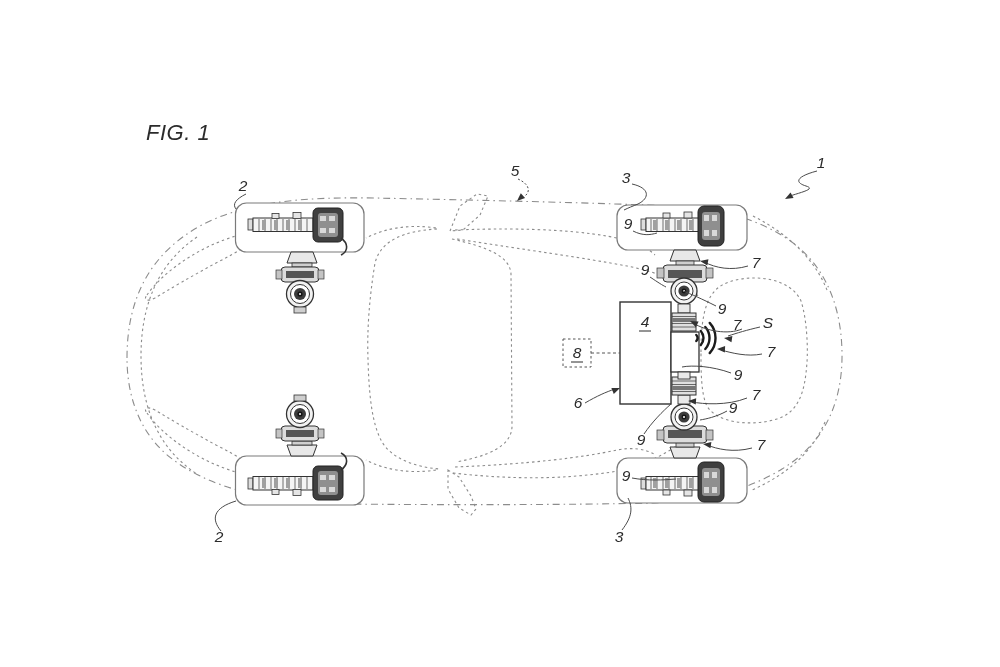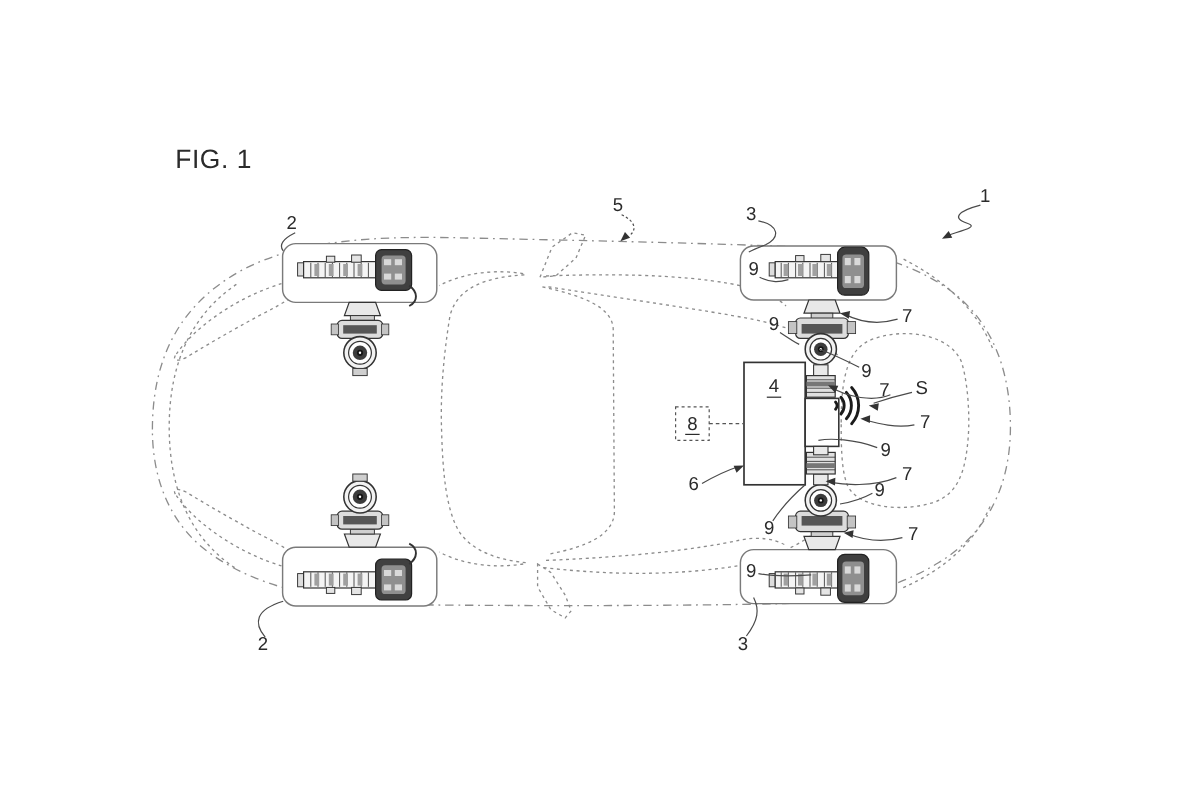--- a/index.html
+++ b/index.html
@@ -1,17 +1,17 @@
 <!DOCTYPE html>
 <html><head>
 <meta charset="utf-8">
 <style>
   html,body{margin:0;padding:0;background:#ffffff;}
   .stage{position:relative;width:1000px;height:667px;background:#ffffff;overflow:hidden;
-         font-family:"Liberation Sans", sans-serif;}
+         font-family:"Liberation Sans", sans-serif;font-style:italic;}
   svg text{font-family:"Liberation Sans", sans-serif;fill:#2b2b2b;}
   .figtitle{font-size:22px;letter-spacing:.5px;}
   .ref{font-size:15.5px;}
 </style>
 </head>
 <body>
 
 <div class="stage">
 <svg width="1000" height="667" viewBox="0 0 1000 667">
 

